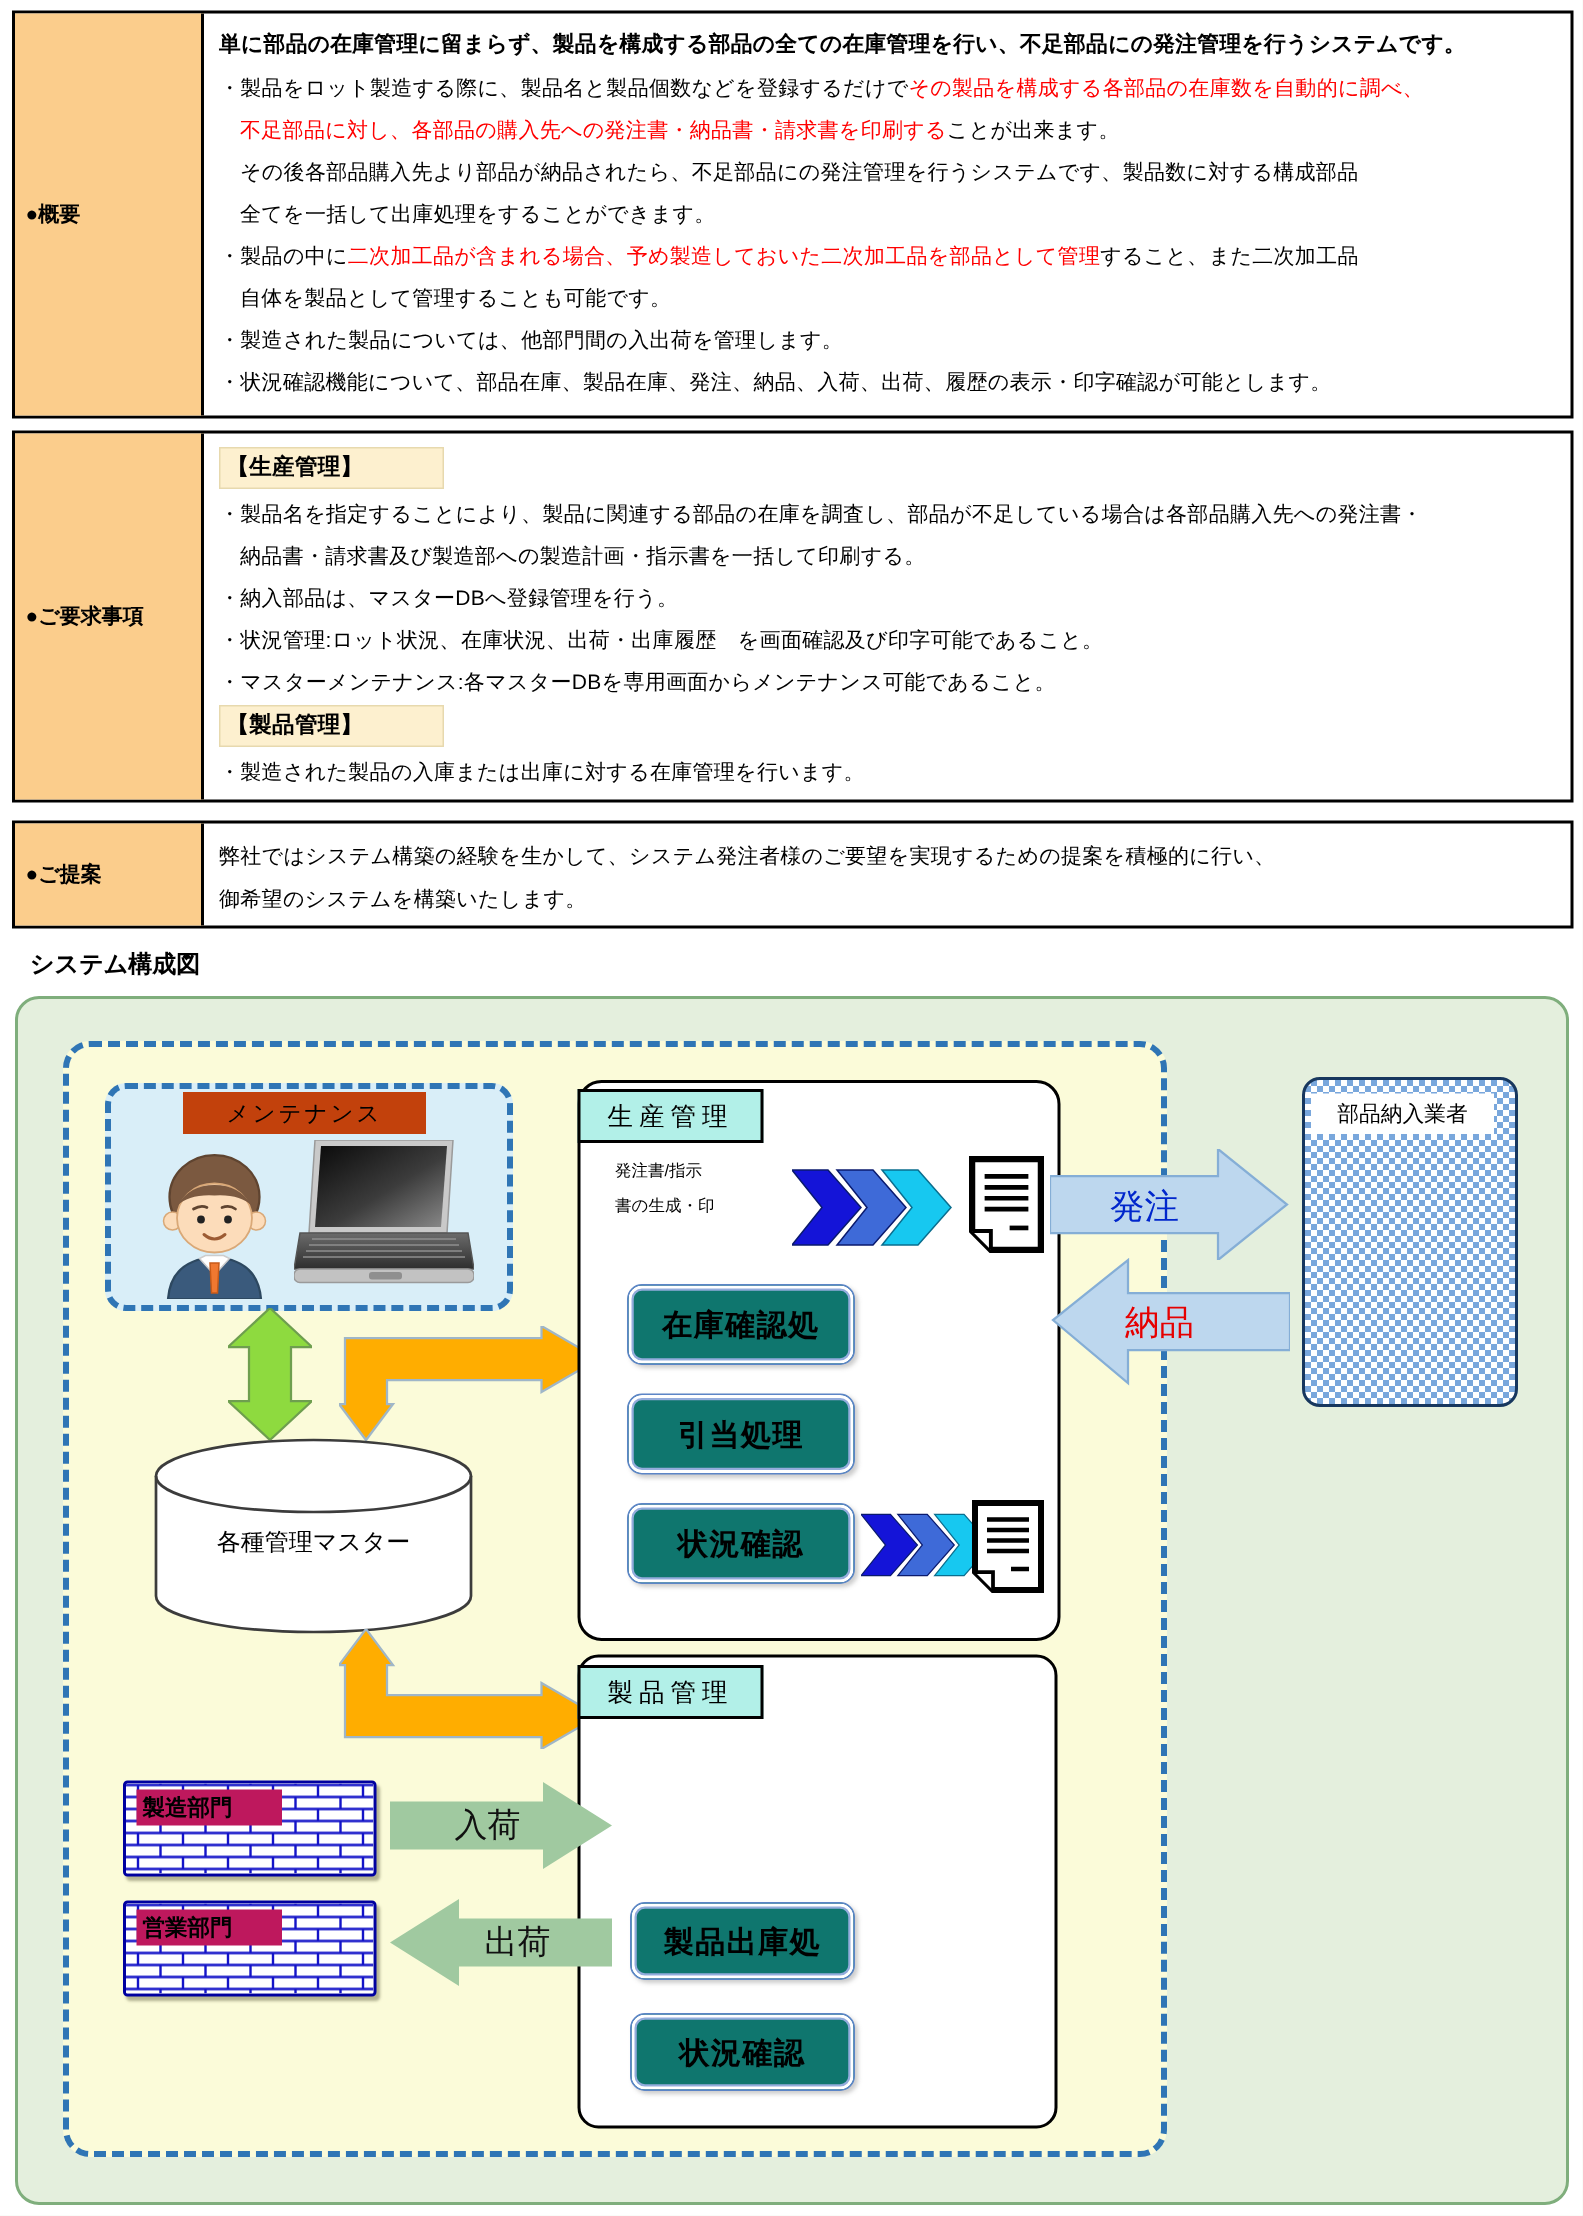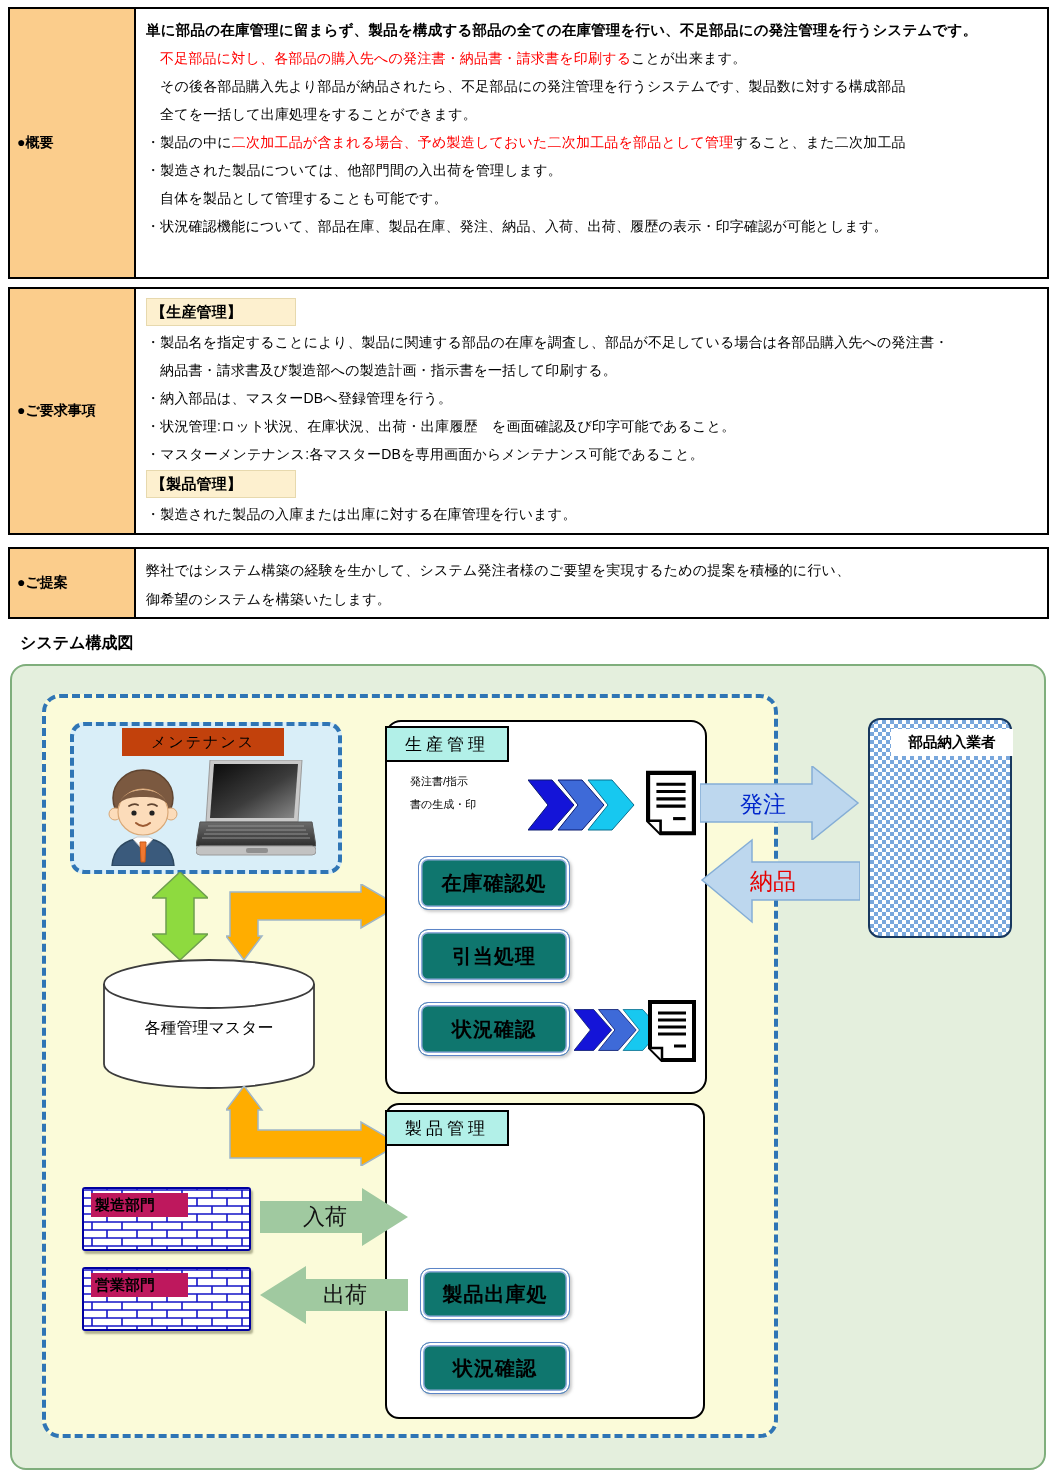--- a/index.html
+++ b/index.html
@@ -30,22 +30,22 @@
   .panel{position:absolute;background:#fff;border:2px solid #000;border-radius:16px;}
   .panel-hdr{position:absolute;width:120px;height:32px;background:#B2F0E8;border:2px solid #000;
              display:flex;align-items:center;justify-content:center;font-size:17px;letter-spacing:4px;}
   .pinkbtn{position:absolute;background:#0f766e;border:1.5px solid #5C85C7;border-radius:10px;
            box-shadow:inset 0 0 0 2px #fff,inset 0 0 0 3.5px #93ACDC,2px 2px 3px rgba(110,110,110,.35);
            display:flex;align-items:center;justify-content:center;font-size:20px;font-weight:bold;letter-spacing:1px;}
   .doctext{position:absolute;left:410px;top:770px;font-size:11px;font-weight:normal;line-height:23px;}
   .cyl-label{position:absolute;left:100px;top:1018px;width:218px;text-align:center;font-size:16px;}
   .supplier{position:absolute;left:868px;top:718px;width:140px;height:216px;border:2px solid #17375E;border-radius:12px;
             background-image:conic-gradient(#79A7DC 0 25%,#fff 0 50%,#79A7DC 0 75%,#fff 0);background-size:8px 8px;}
-  .supplier-label{position:absolute;left:21px;top:9px;width:122px;height:27px;background:#fff;
-                  display:flex;align-items:center;justify-content:center;font-size:14.5px;font-weight:bold;}
+  .supplier-label{position:absolute;left:4px;top:9px;width:122px;height:27px;background:#fff;
+                  display:flex;align-items:center;justify-content:center;font-size:14.5px;font-weight:normal;}
   .dept{position:absolute;left:82px;width:165px;height:60px;border:2px solid #0000A0;border-radius:3px;
         box-shadow:2px 3px 2px rgba(90,90,60,.45);overflow:hidden;background:#fff;}
   .dept-label{position:absolute;left:7px;top:4px;width:97px;height:24px;background:#be185d;
               display:flex;align-items:center;font-size:15px;font-weight:bold;padding-left:4px;box-sizing:border-box;}
   .flowtxt{position:absolute;font-weight:normal;font-size:23px;}
   .blue-t{color:#0026CC;} .red-t{color:#E60000;}
   .blk-t{color:#111;font-size:22px;}
 </style>
 </head>
 <body>
@@ -68,26 +68,27 @@
         <stop offset="0" stop-color="#6b6b6b"></stop>
           <stop offset="1" stop-color="#2e2e2e"></stop>
       </linearGradient>
     </defs>
   </svg>
 
   <div class="spec-table" style="top:7px;height:268px;">
     <div class="spec-label">●概要</div>
     <div class="spec-body">
       <div class="ln hd">単に部品の在庫管理に留まらず、製品を構成する部品の全ての在庫管理を行い、不足部品にの発注管理を行うシステムです。</div>
+      <div class="ln"><span>・製品をロット製造する際に、製品名と製品個数などを登録するだけで</span><span class="red">その製品を構成する各部品の在庫数を自動的に調べ、</span></div>
       <div class="ln ind"><span class="red">不足部品に対し、各部品の購入先への発注書・納品書・請求書を印刷する</span><span>ことが出来ます。</span></div>
       <div class="ln ind">その後各部品購入先より部品が納品されたら、不足部品にの発注管理を行うシステムです、製品数に対する構成部品</div>
       <div class="ln ind">全てを一括して出庫処理をすることができます。</div>
       <div class="ln"><span>・製品の中に</span><span class="red">二次加工品が含まれる場合、予め製造しておいた二次加工品を部品として管理</span><span>すること、また二次加工品</span></div>
+      <div class="ln ind">自体を製品として管理することも可能です。</div>
       <div class="ln">・製造された製品については、他部門間の入出荷を管理します。</div>
-      <div class="ln ind">自体を製品として管理することも可能です。</div>
       <div class="ln">・状況確認機能について、部品在庫、製品在庫、発注、納品、入荷、出荷、履歴の表示・印字確認が可能とします。</div>
     </div>
   </div>
 
   <div class="spec-table" style="top:287px;height:244px;">
     <div class="spec-label">●ご要求事項</div>
     <div class="spec-body">
       <div class="ln"><span class="sechl">【生産管理】</span></div>
       <div class="ln">・製品名を指定することにより、製品に関連する部品の在庫を調査し、部品が不足している場合は各部品購入先への発注書・</div>
       <div class="ln ind">納品書・請求書及び製造部への製造計画・指示書を一括して印刷する。</div>

